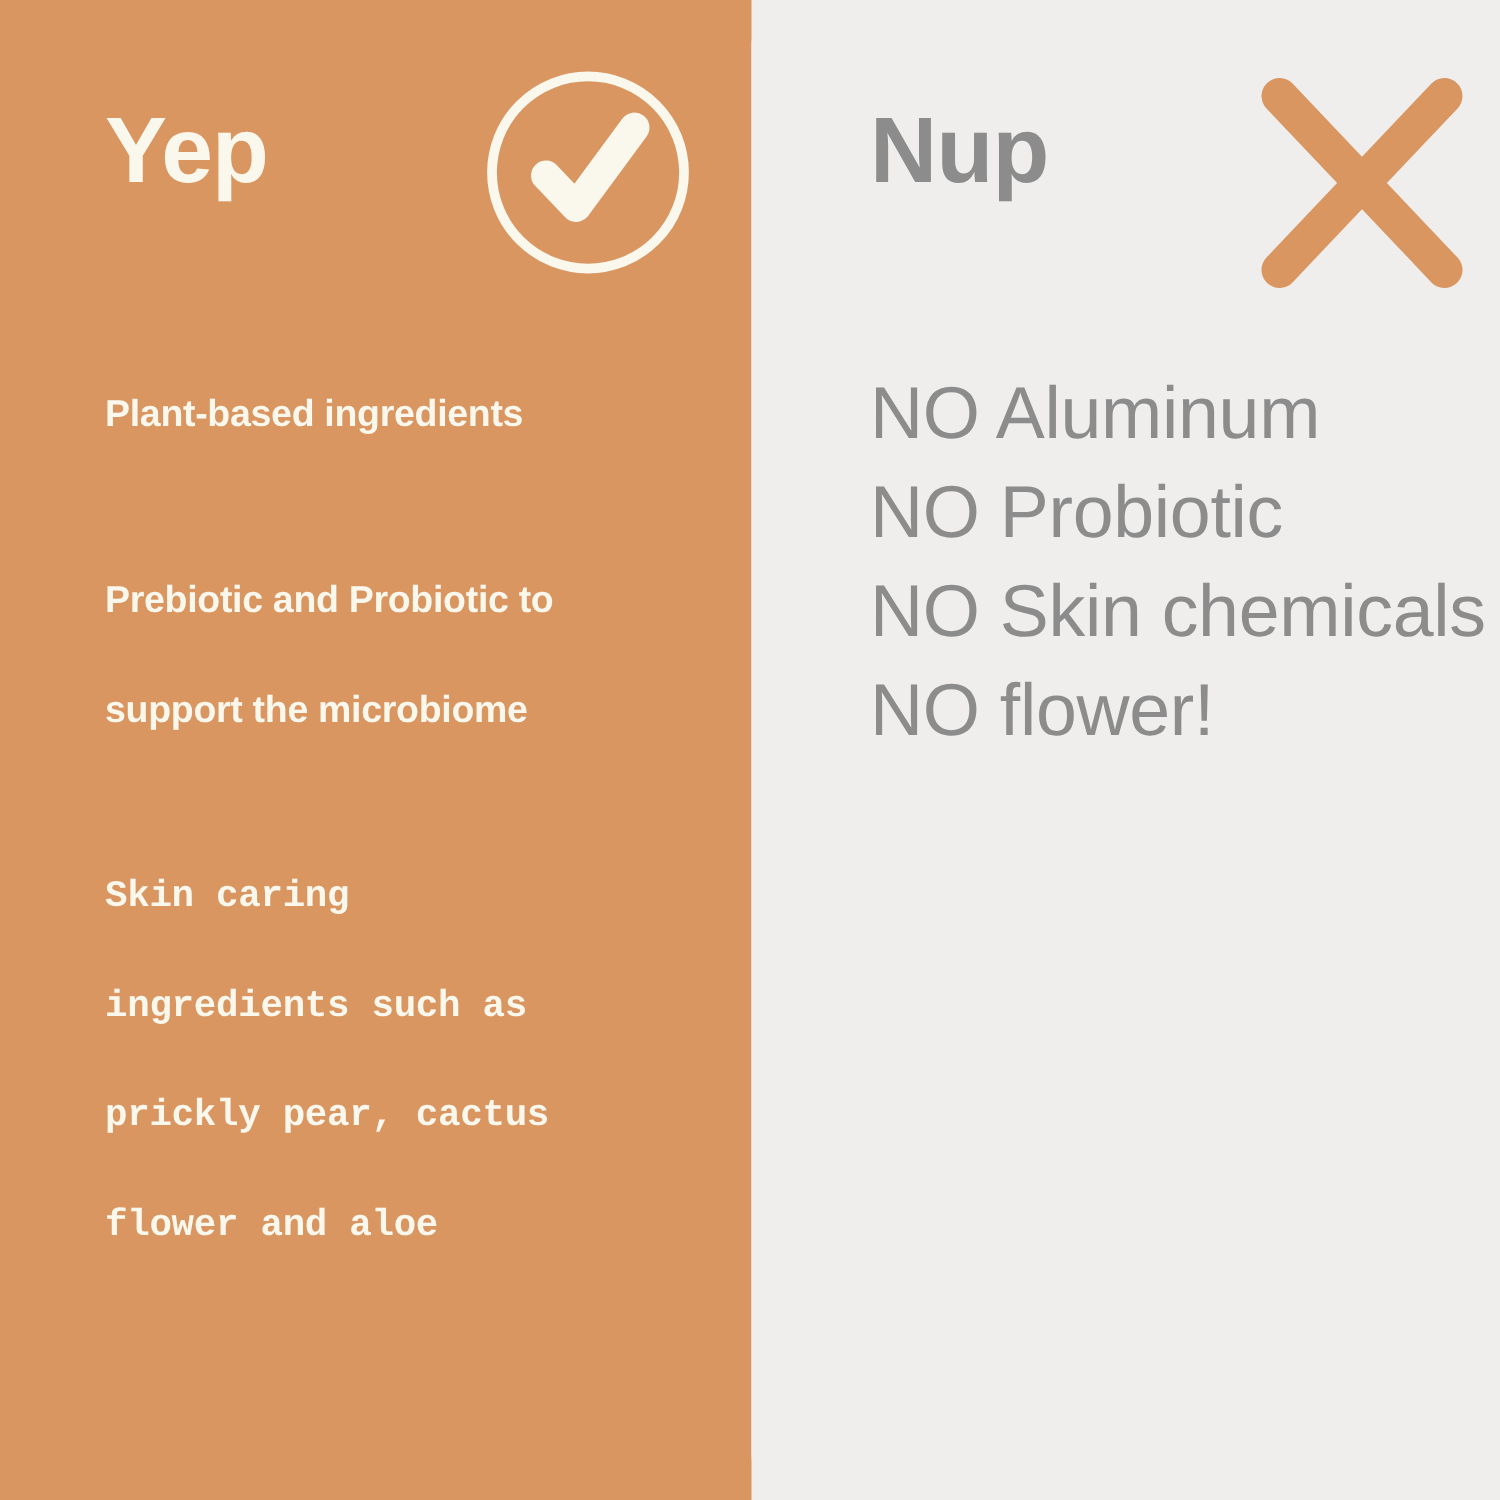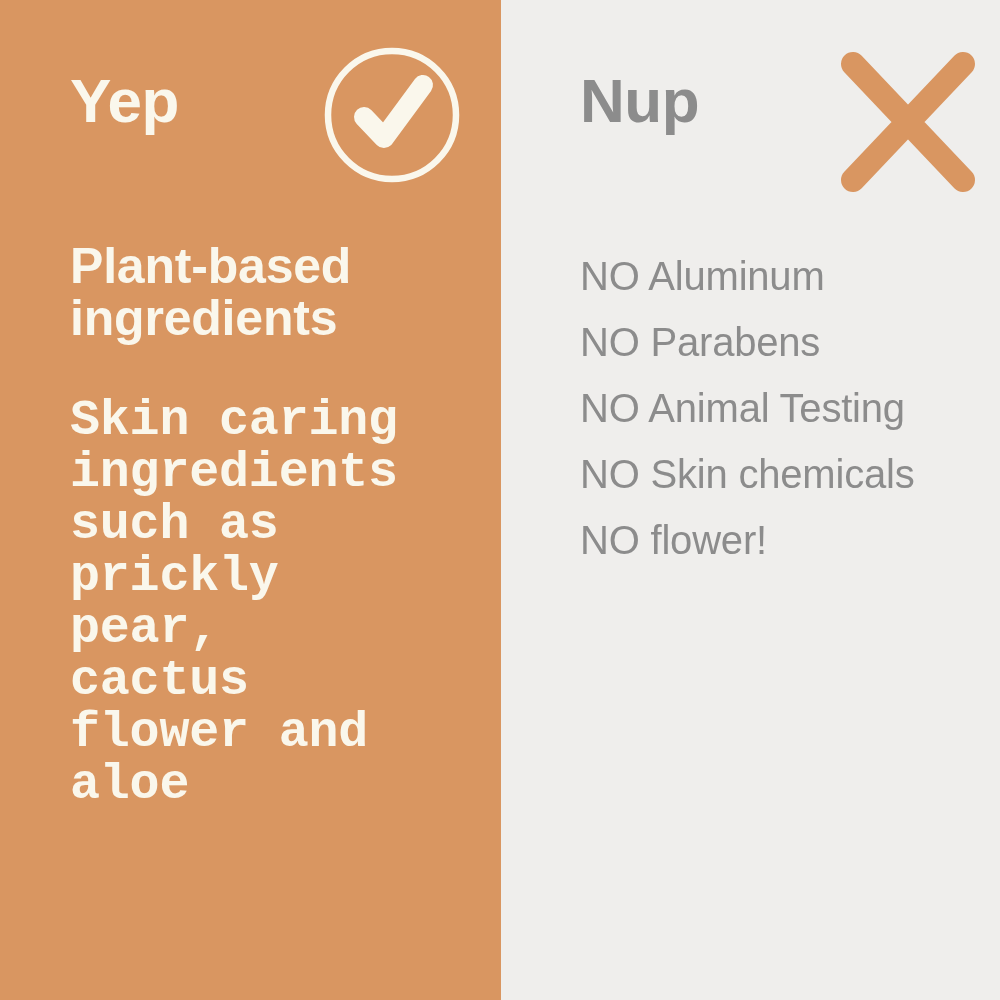--- a/index.html
+++ b/index.html
@@ -81,44 +81,44 @@
   .yep-list {
     position: absolute;
     left: 70px;
     top: 240px;
     right: 20px;
     margin: 0;
     padding: 0;
     list-style: none;
   }
   .yep-item {
-    font-size: 50px;
+    font-size: 25px;
     font-weight: bold;
-    line-height: 52px;
+    line-height: 73px;
     color: #FAF7EC;
     letter-spacing: -0.2px;
     margin: 0 0 51px 0;
     max-width: 330px;
   }
   .yep-item:last-child {
     margin-bottom: 0;
     font-family: Liberation Mono, monospace;
   }
 
   .nup-list {
     position: absolute;
     left: 79px;
     top: 243px;
     right: 10px;
     margin: 0;
     padding: 0;
     list-style: none;
   }
   .nup-item {
-    font-size: 40px;
+    font-size: 49px;
     font-weight: normal;
     line-height: 66px;
     color: #8C8C8C;
     letter-spacing: -0.2px;
     white-space: nowrap;
   }
 </style>
 </head>
 <body>
 
@@ -132,40 +132,40 @@
       <span class="icon-check">
         <svg viewBox="0 0 140 140" width="140" height="140" aria-hidden="true">
           <circle cx="70" cy="70" r="64" fill="none" stroke="#FAF7EC" stroke-width="6.5"></circle>
           <path d="M42 72 L62 93 L101 40" fill="none" stroke="#FAF7EC" stroke-width="20" stroke-linecap="round" stroke-linejoin="round"></path>
         </svg>
       </span>
     </div>
 
     <ul class="yep-list">
       <li class="yep-item">Plant-based ingredients</li>
+      <li class="yep-item">Prebiotic and Probiotic to support the microbiome</li>
       <li class="yep-item">Skin caring ingredients such as prickly pear, cactus flower and aloe</li>
     </ul>
 
   </section>
 
   <section class="panel panel-nup">
 
     <div class="panel-header">
       <div class="header-title">Nup</div>
 
       <span class="icon-cross">
         <svg viewBox="0 0 140 140" width="140" height="140" aria-hidden="true">
           <path d="M15 12 L125 128 M125 12 L15 128" fill="none" stroke="#D99661" stroke-width="24" stroke-linecap="round"></path>
         </svg>
       </span>
     </div>
 
     <ul class="nup-list">
       <li class="nup-item">NO Aluminum</li>
-      <li class="nup-item">NO Parabens</li>
-      <li class="nup-item">NO Animal Testing</li>
+      <li class="nup-item">NO Probiotic</li>
       <li class="nup-item">NO Skin chemicals</li>
       <li class="nup-item">NO flower!</li>
     </ul>
 
   </section>
 
 </div>
 
 </body></html>

